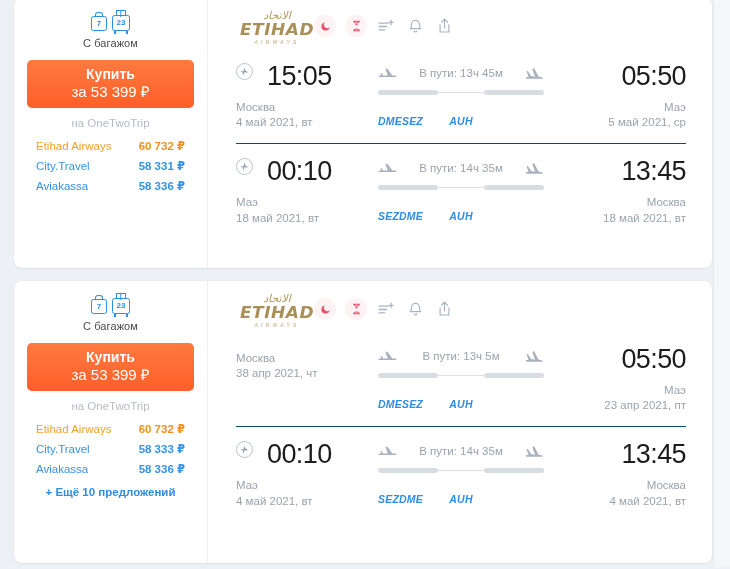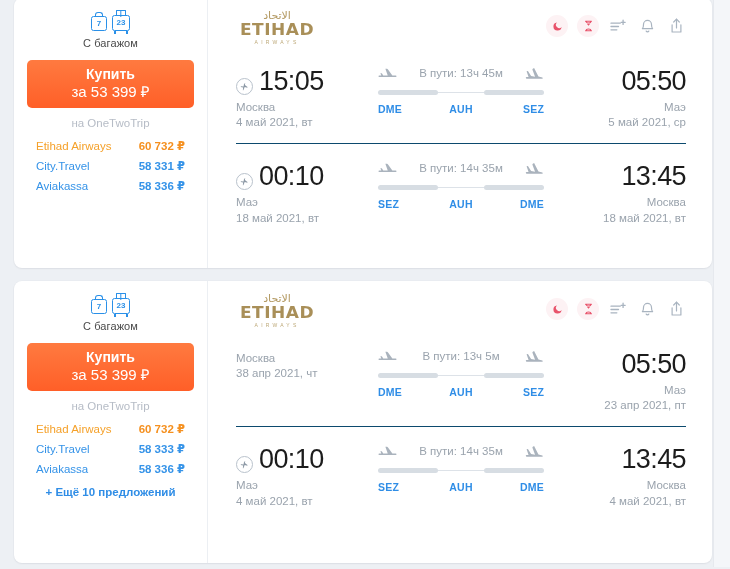--- a/index.html
+++ b/index.html
@@ -180,22 +180,22 @@
   
   .flight-panel {
     flex: 1 1 auto;
     padding: 9px 26px 0 28px;
     position: relative;
   }
 
   .flight-header {
     display: flex;
     align-items: flex-start;
-    justify-content: space-between;
     height: 48px;
+    font-style: italic;
   }
 
   
   .airline-logo { padding-top: 3px; padding-left: 4px; }
   .logo-arabic {
     font-size: 11px;
     color: #b49a63;
     text-align: center;
     letter-spacing: 0.5px;
     line-height: 1;
@@ -246,22 +246,22 @@
     align-items: flex-start;
     padding: 8px 0 0 0;
   }
   .segment.divided { border-top: 1px solid #0c4a6e; margin-top: 13px; padding-top: 14px; }
 
   .time-col { width: 128px; flex: 0 0 128px; }
   .time-col.arrive { text-align: right; }
 
   .time-line {
     display: flex;
-    align-items: flex-end;
-    gap: 6px;
+    align-items: flex-start;
+    gap: 14px;
     height: 32px;
   }
   .time-col.arrive .time-line { justify-content: flex-end; }
 
   .pin-icon {
     width: 17px; height: 17px;
     border-radius: 50%;
     border: 1.2px solid #b9c2cc;
     display: flex; align-items: center; justify-content: center;
     flex: 0 0 17px;
@@ -324,23 +324,24 @@
   }
   .bar-stop {
     width: 46px;
     flex: 0 0 46px;
     height: 1px;
     background: #dde2e8;
   }
 
   .route-codes {
     display: flex;
-    justify-content: space-between;
-    margin-top: 8px;
+    justify-content: flex-start;
+    margin-top: 20px;
     position: relative;
+    font-style: italic;
   }
   .code {
     font-size: 10.5px;
     font-weight: 700;
     color: #2f8de6;
     letter-spacing: 0.2px;
     cursor: pointer;
   }
   .code.mid {
     position: absolute;

